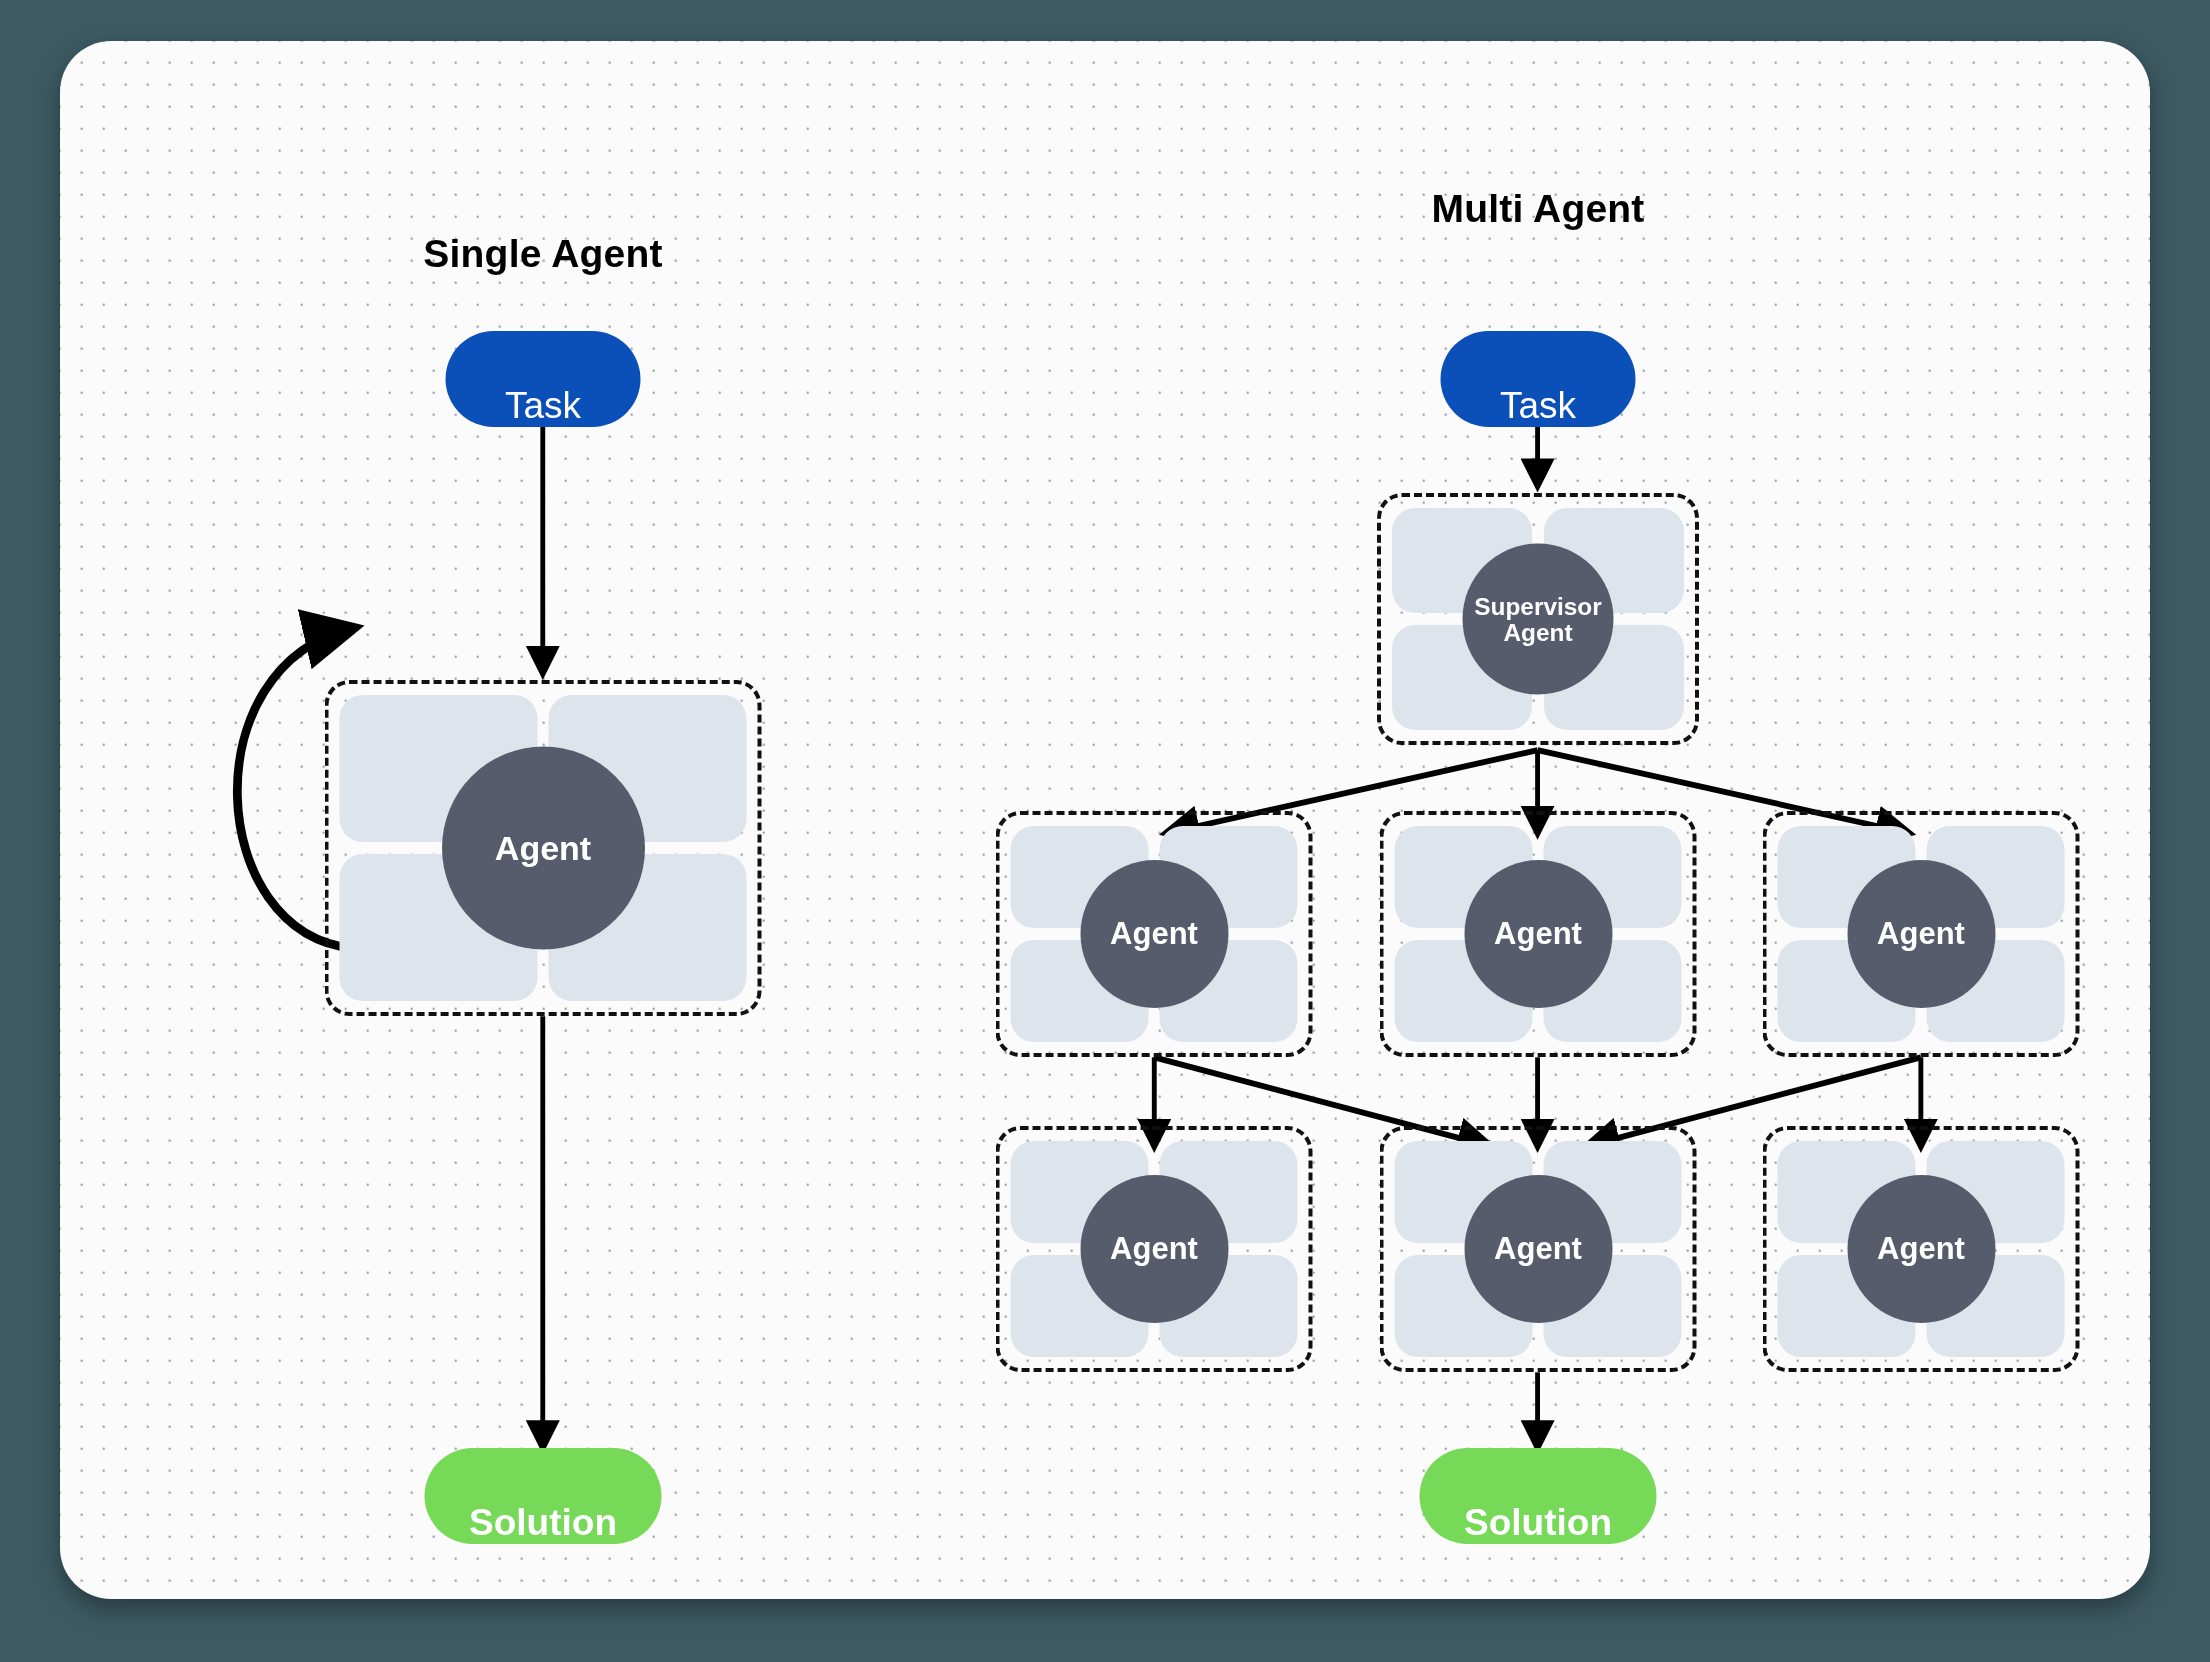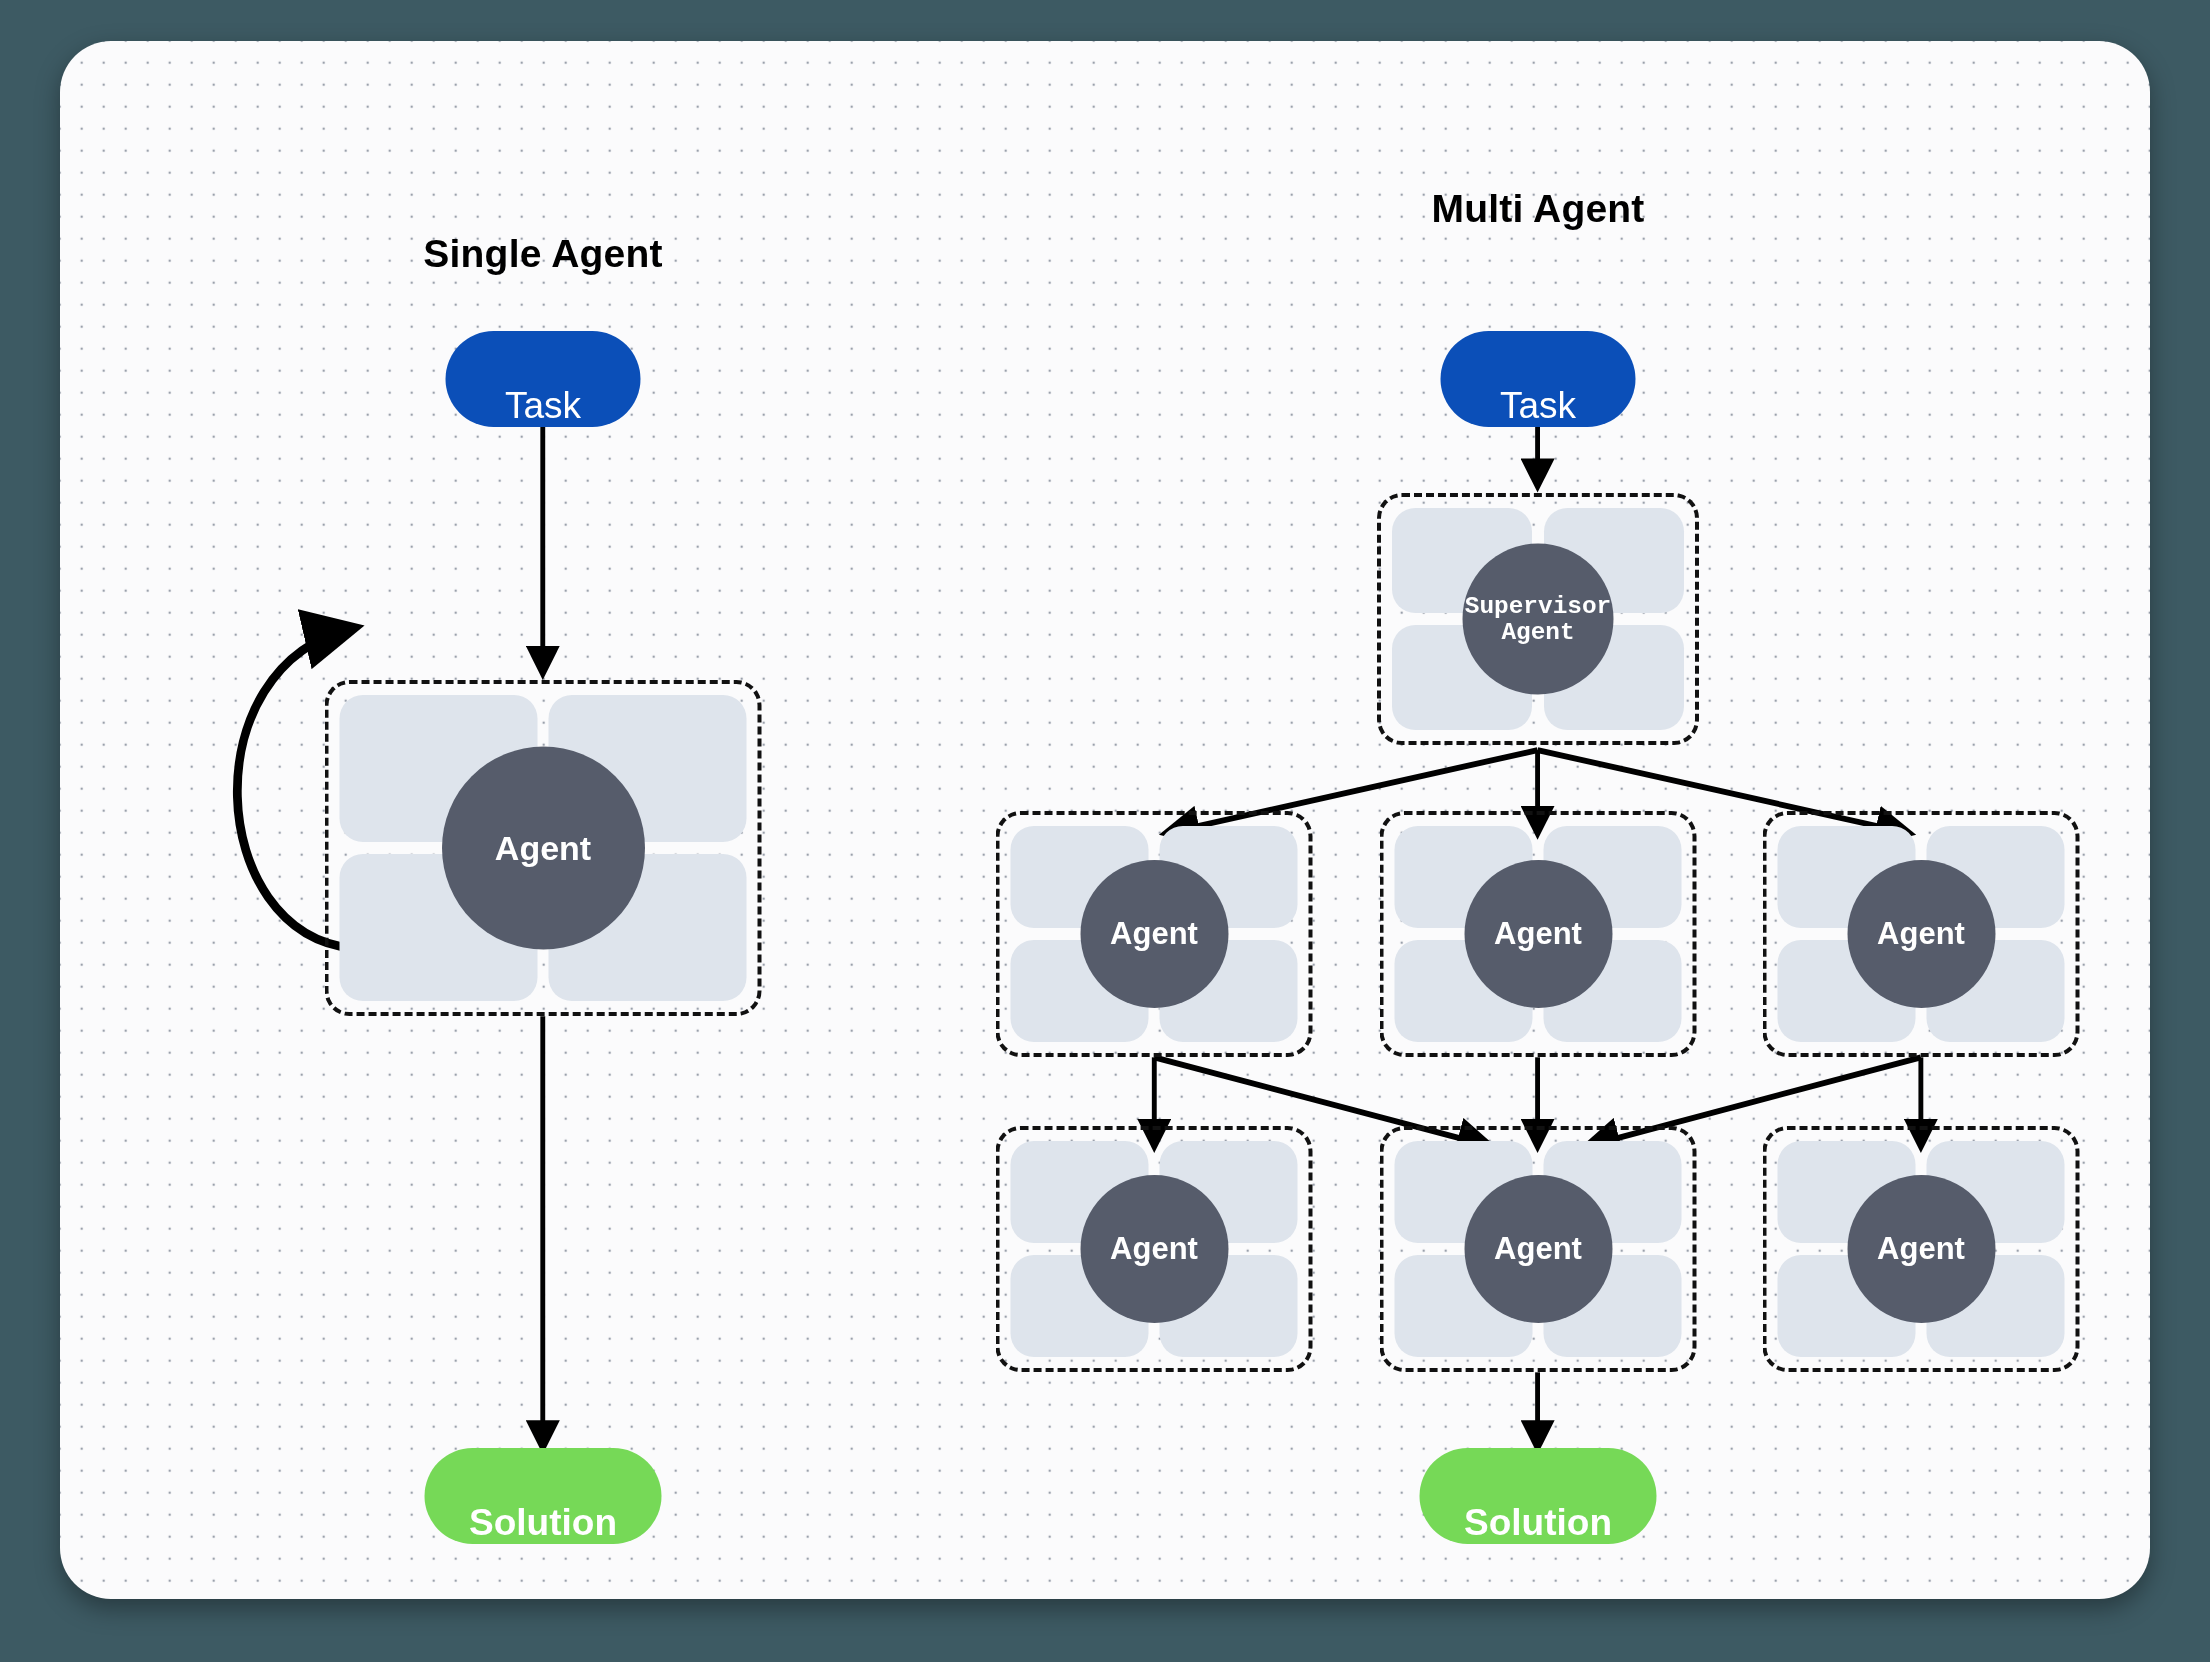--- a/index.html
+++ b/index.html
@@ -165,21 +165,21 @@
     <div class="pill pill-solution" style="left:483px; top:1407px; width:237px; height:96px;">
       <span>Solution</span>
     </div>
 
     <div class="panel-title" style="left:1478px; top:146px;">Multi Agent</div>
 
     <div class="pill pill-task" style="left:1478px; top:290px; width:195px; height:96px;">
       <span>Task</span>
     </div>
 
-    <div class="agent-node" style="left:1478px; top:452px; width:322px; height:252px;font-family:Liberation Mono, monospace;">
+    <div class="agent-node" style="left:1478px; top:452px; width:322px; height:252px;">
       <div class="agent-tiles">
         <div class="agent-tile"></div>
         <div class="agent-tile"></div>
         <div class="agent-tile"></div>
         <div class="agent-tile"></div>
       </div>
       <div class="agent-core" style="width:151px; height:151px; font-size:24.4px; flex-direction:column;">
         <span>Supervisor</span>
         <span>Agent</span>
       </div>

